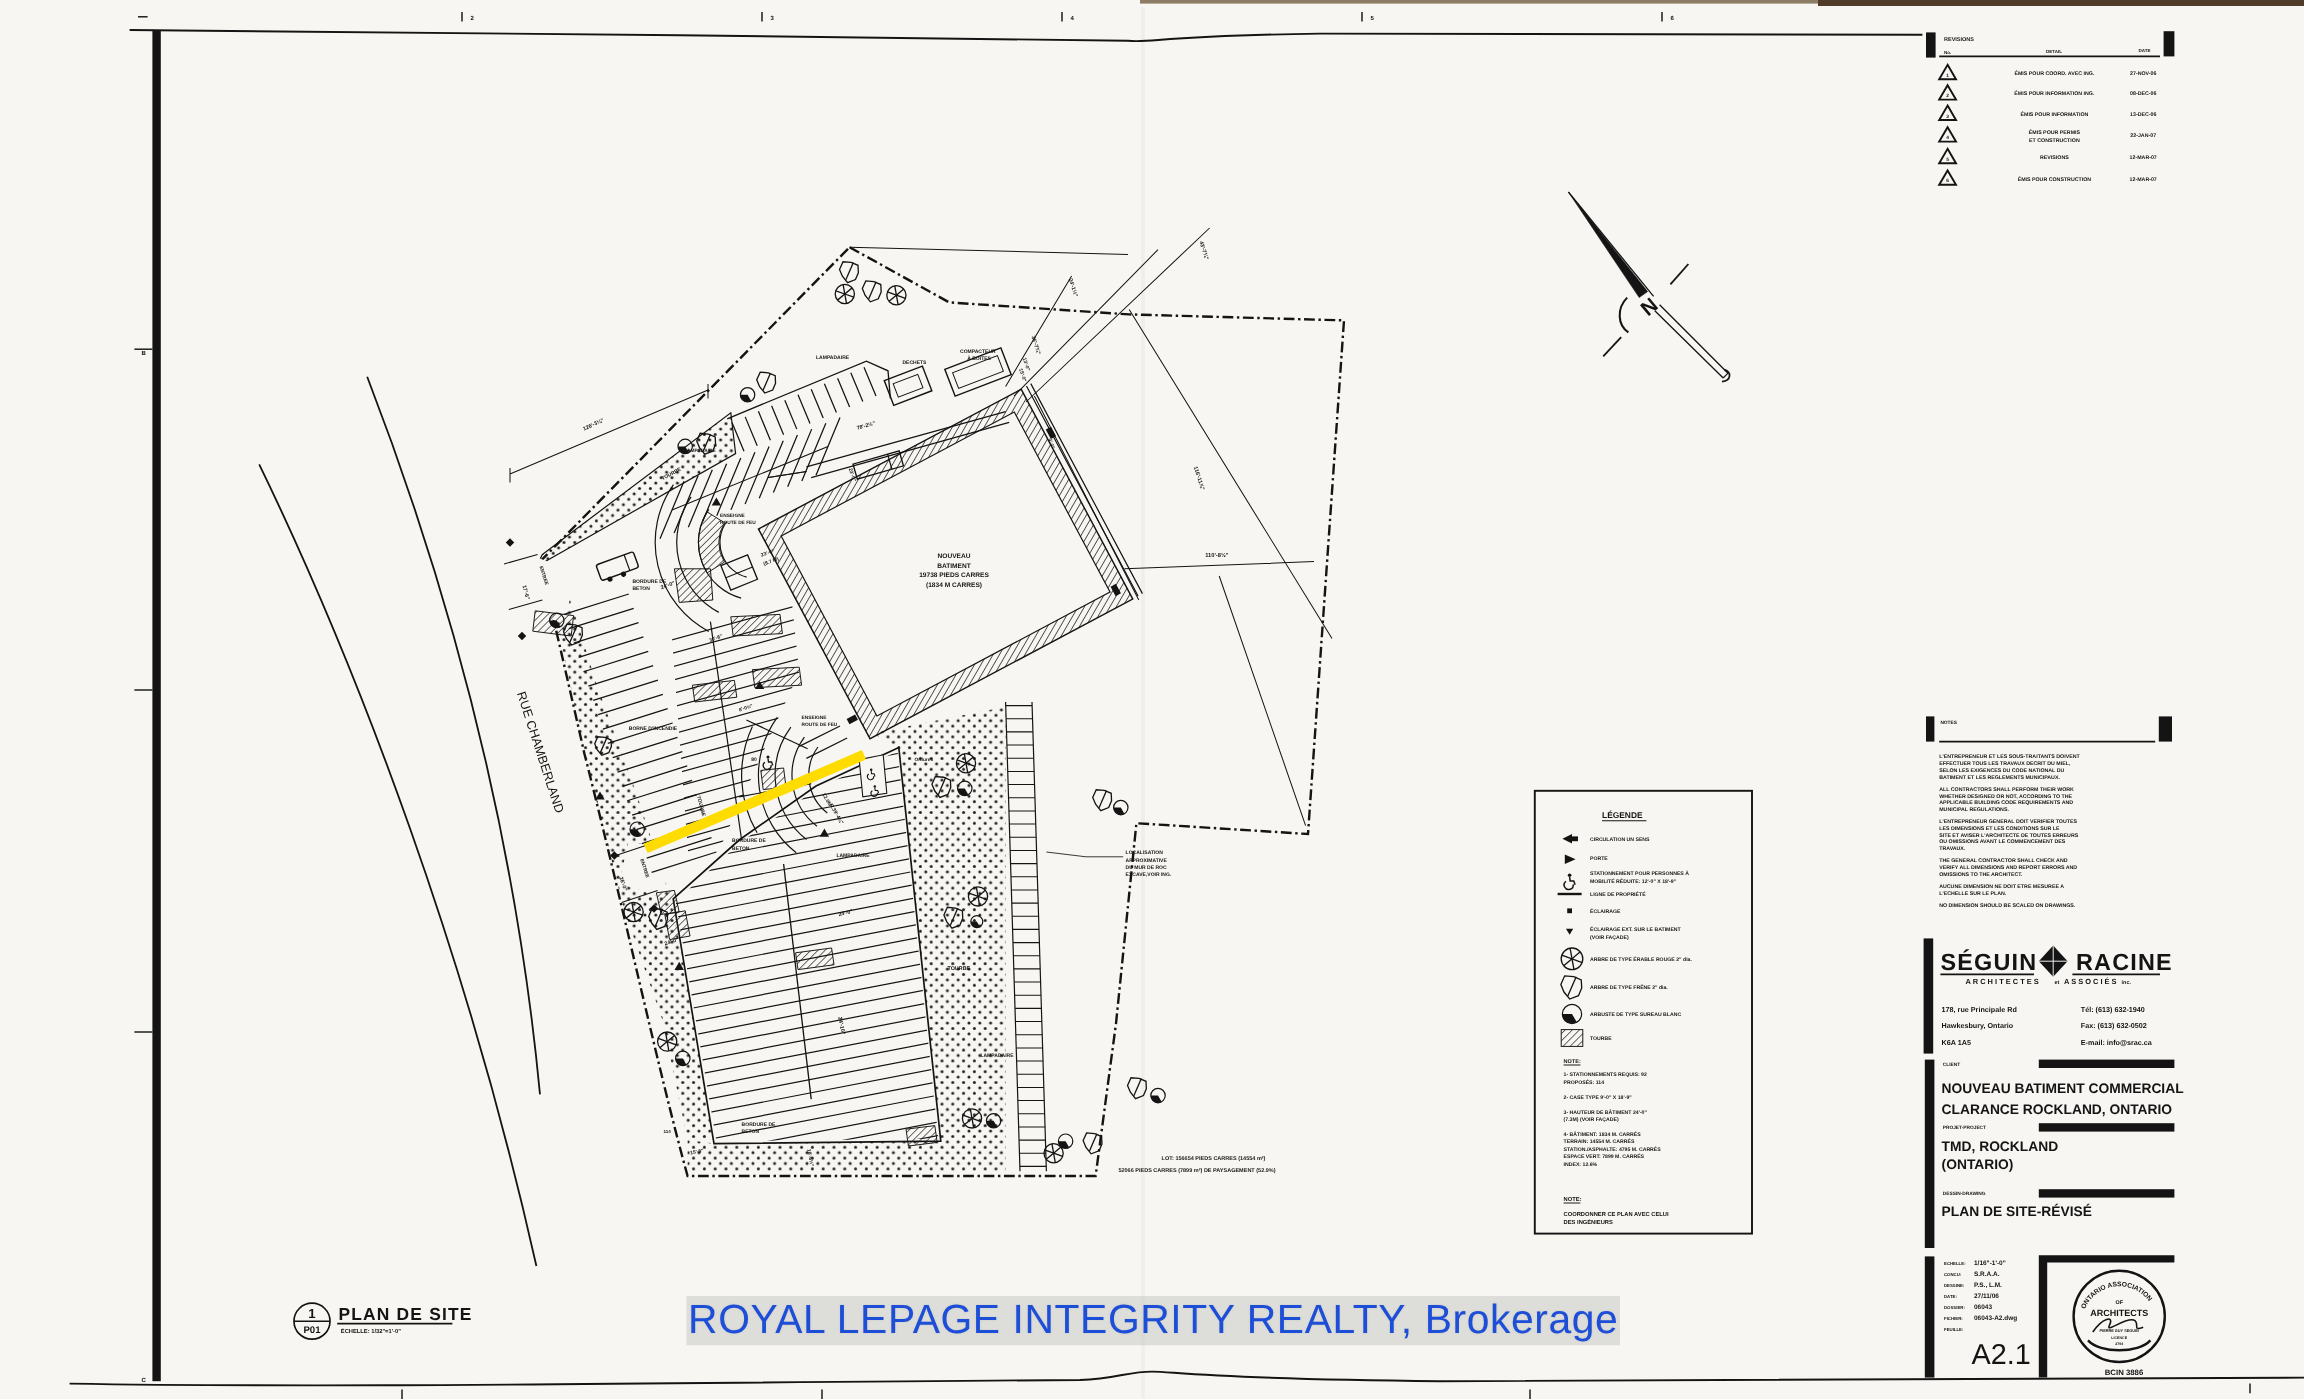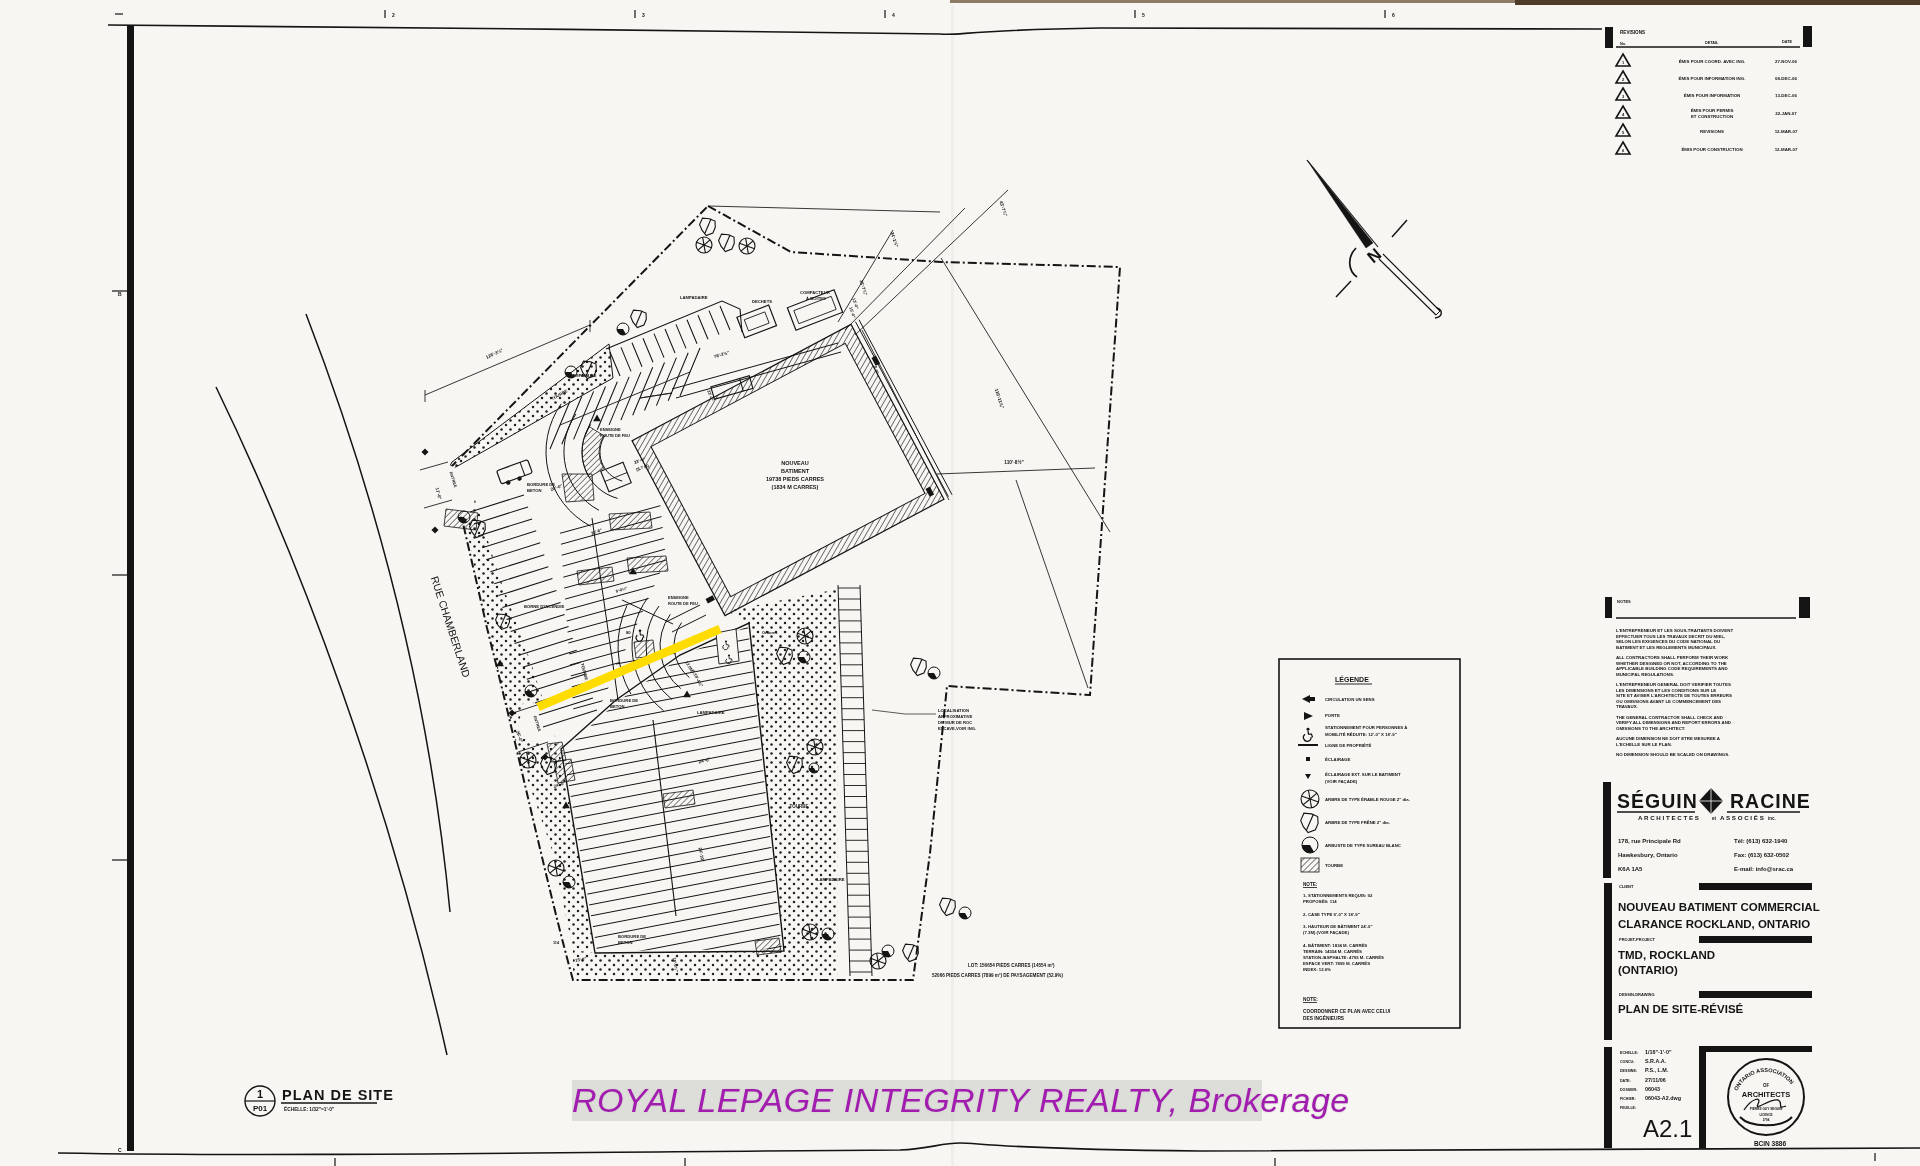--- a/index.html
+++ b/index.html
@@ -1,20 +1,20 @@
 <!DOCTYPE html>
 <html><head><meta charset="utf-8"><style>
 html,body{margin:0;padding:0;background:#e8e6e1;}
 #page{position:relative;width:1920px;height:1166px;background:#f7f6f2;overflow:hidden;
 font-family:"Liberation Sans", sans-serif;}
 svg text{font-family:"Liberation Sans", sans-serif;}
-#wm{position:absolute;left:572px;top:1080px;width:690px;text-align:center;
-font-size:34px;color:#a21caf;letter-spacing:0.5px;
+#wm{position:absolute;left:572px;top:1080px;width:778px;text-align:center;
+font-size:34px;color:#1d4ed8;letter-spacing:0.5px;
 text-shadow:0 0 2px #d2d1ce,0 0 1px #c8c7c4;background:rgba(196,195,192,0.50);
-padding:1px 0;font-weight:400;white-space:nowrap;font-style:italic;}
+padding:1px 0;font-weight:400;white-space:nowrap;}
 </style></head><body>
 <div id="page">
 <svg width="1920" height="1166" viewBox="0 0 1920 1166">
 <defs>
 <pattern id="dots" width="9" height="9" patternUnits="userSpaceOnUse">
   <circle cx="2" cy="2" r="1.25" fill="#202020"></circle>
   <circle cx="6.5" cy="6.5" r="1.25" fill="#202020"></circle>
 </pattern>
 <pattern id="hatch" width="4.2" height="4.2" patternUnits="userSpaceOnUse" patternTransform="rotate(45)">
   <line x1="0" y1="0" x2="0" y2="4.2" stroke="#202020" stroke-width="1.1"></line>

